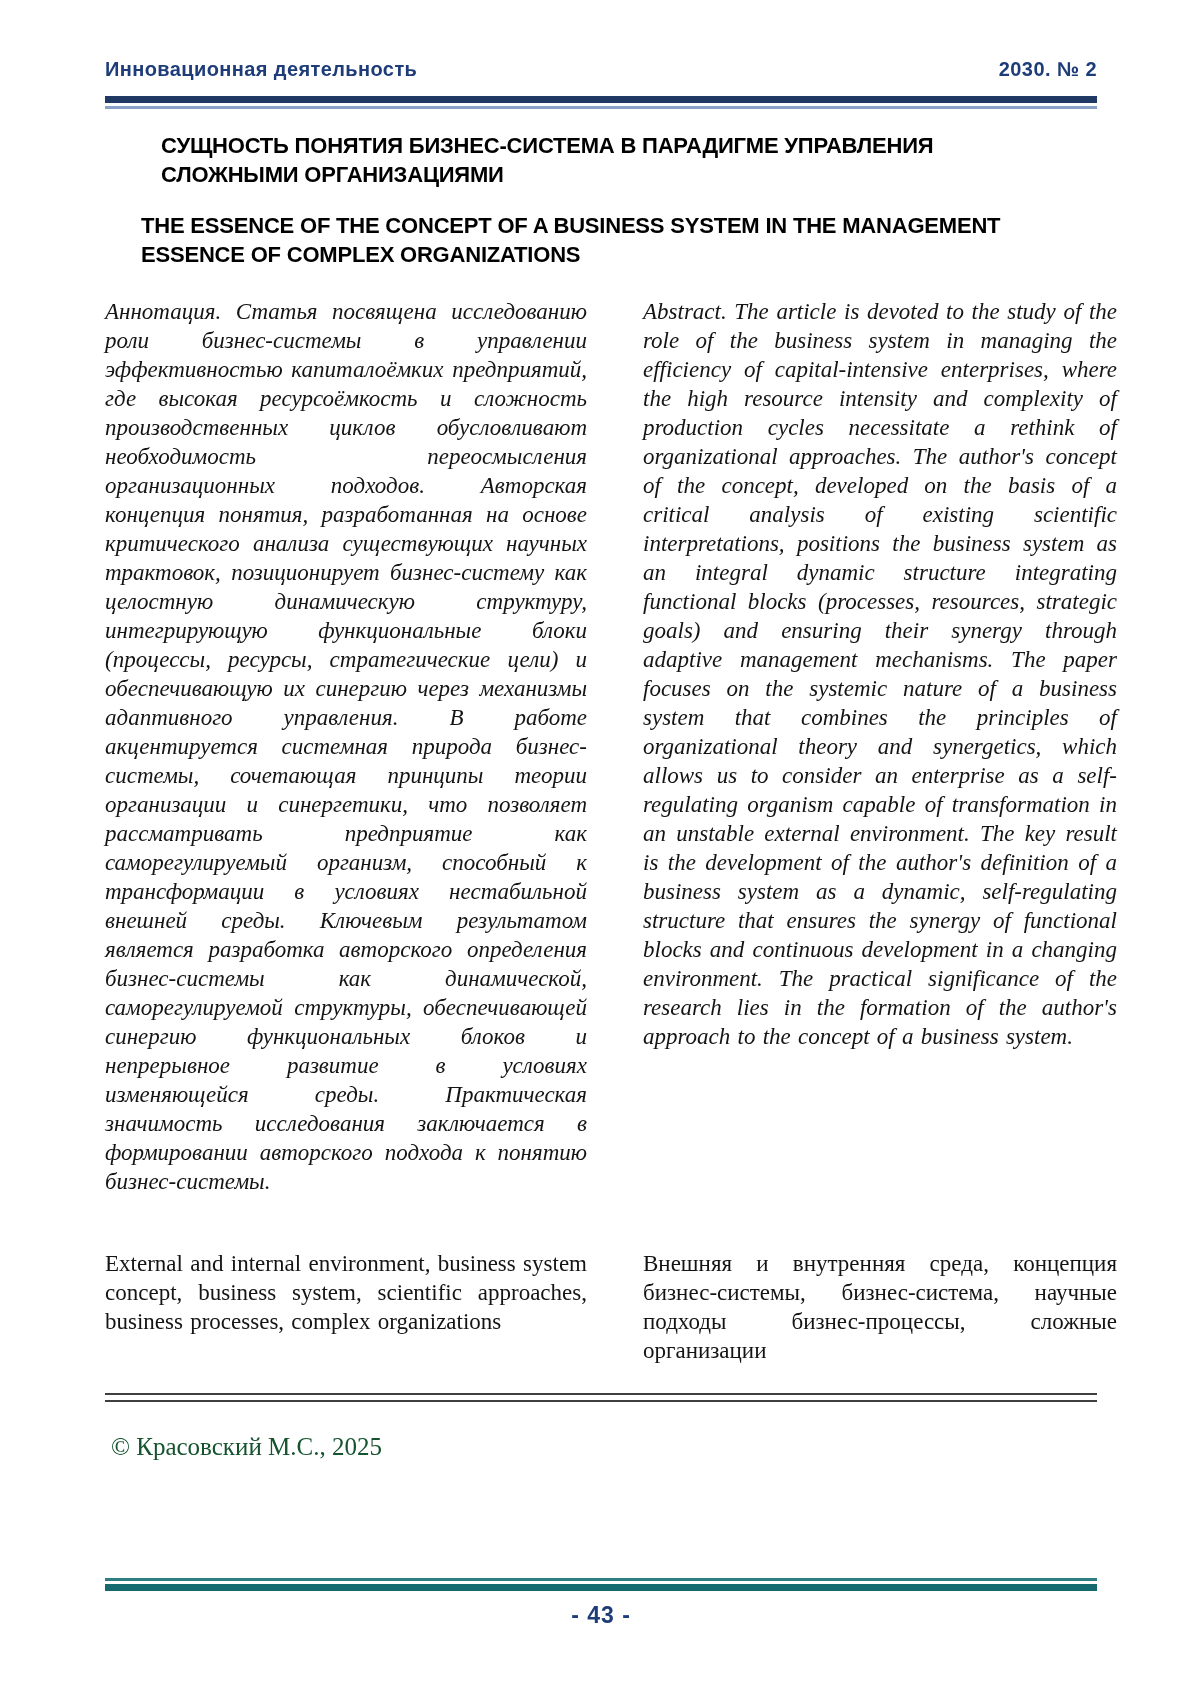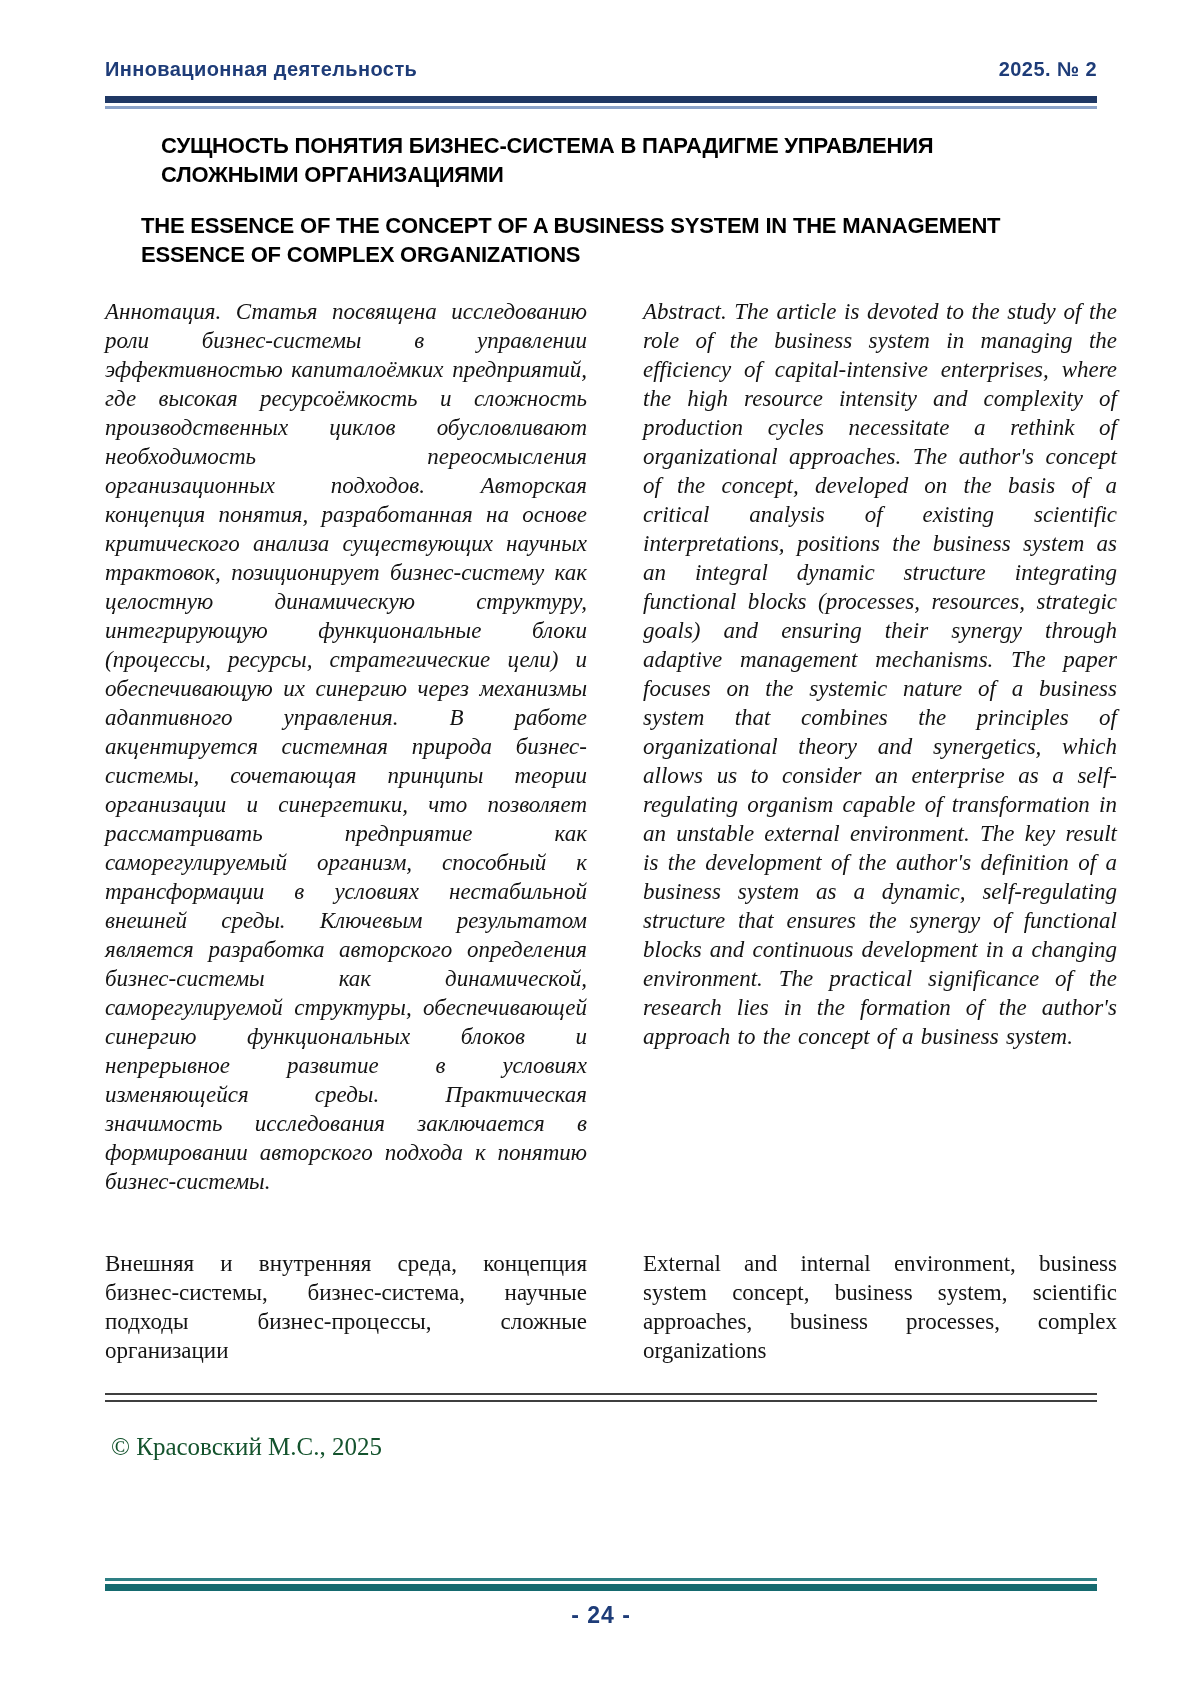--- a/index.html
+++ b/index.html
@@ -123,40 +123,40 @@
     color: var(--navy_text);
   }
 </style>
 </head>
 <body>
 
 <div class="page">
 
   <div class="header">
     <span>Инновационная деятельность</span>
-    <span>2025. № 2</span>
+    <span>2030. № 2</span>
   </div>
   <div class="rule-navy"></div>
   <div class="rule-blue"></div>
 
 
   <h1 class="title-ru">СУЩНОСТЬ ПОНЯТИЯ БИЗНЕС-СИСТЕМА В ПАРАДИГМЕ УПРАВЛЕНИЯ СЛОЖНЫМИ ОРГАНИЗАЦИЯМИ</h1>
 
   <h2 class="title-en">THE ESSENCE OF THE CONCEPT OF A BUSINESS SYSTEM IN THE MANAGEMENT ESSENCE OF COMPLEX ORGANIZATIONS</h2>
 
   <div class="twocol">
     <div class="abstract">Аннотация. Статья посвящена исследованию роли бизнес-системы в управлении эффективностью капиталоёмких предприятий, где высокая ресурсоёмкость и сложность производственных циклов обусловливают необходимость переосмысления организационных подходов. Авторская концепция понятия, разработанная на основе критического анализа существующих научных трактовок, позиционирует бизнес-систему как целостную динамическую структуру, интегрирующую функциональные блоки (процессы, ресурсы, стратегические цели) и обеспечивающую их синергию через механизмы адаптивного управления. В работе акцентируется системная природа бизнес-системы, сочетающая принципы теории организации и синергетики, что позволяет рассматривать предприятие как саморегулируемый организм, способный к трансформации в условиях нестабильной внешней среды. Ключевым результатом является разработка авторского определения бизнес-системы как динамической, саморегулируемой структуры, обеспечивающей синергию функциональных блоков и непрерывное развитие в условиях изменяющейся среды. Практическая значимость исследования заключается в формировании авторского подхода к понятию бизнес-системы.</div>
     <div class="abstract">Abstract. The article is devoted to the study of the role of the business system in managing the efficiency of capital-intensive enterprises, where the high resource intensity and complexity of production cycles necessitate a rethink of organizational approaches. The author's concept of the concept, developed on the basis of a critical analysis of existing scientific interpretations, positions the business system as an integral dynamic structure integrating functional blocks (processes, resources, strategic goals) and ensuring their synergy through adaptive management mechanisms. The paper focuses on the systemic nature of a business system that combines the principles of organizational theory and synergetics, which allows us to consider an enterprise as a self-regulating organism capable of transformation in an unstable external environment. The key result is the development of the author's definition of a business system as a dynamic, self-regulating structure that ensures the synergy of functional blocks and continuous development in a changing environment. The practical significance of the research lies in the formation of the author's approach to the concept of a business system.</div>
+    <div class="keywords">External and internal environment, business system concept, business system, scientific approaches, business processes, complex organizations</div>
     <div class="keywords">Внешняя и внутренняя среда, концепция бизнес-системы, бизнес-система, научные подходы бизнес-процессы, сложные организации</div>
-    <div class="keywords">External and internal environment, business system concept, business system, scientific approaches, business processes, complex organizations</div>
   </div>
 
   <div class="double-rule"></div>
 
   <div class="copyright">© Красовский М.С., 2025</div>
 
   <div class="footer">
     <div class="rule-teal-thin"></div>
     <div class="rule-teal-thick"></div>
-    <div class="page-number">- 24 -</div>
+    <div class="page-number">- 43 -</div>
   </div>
 
 </div>
 
 </body></html>

